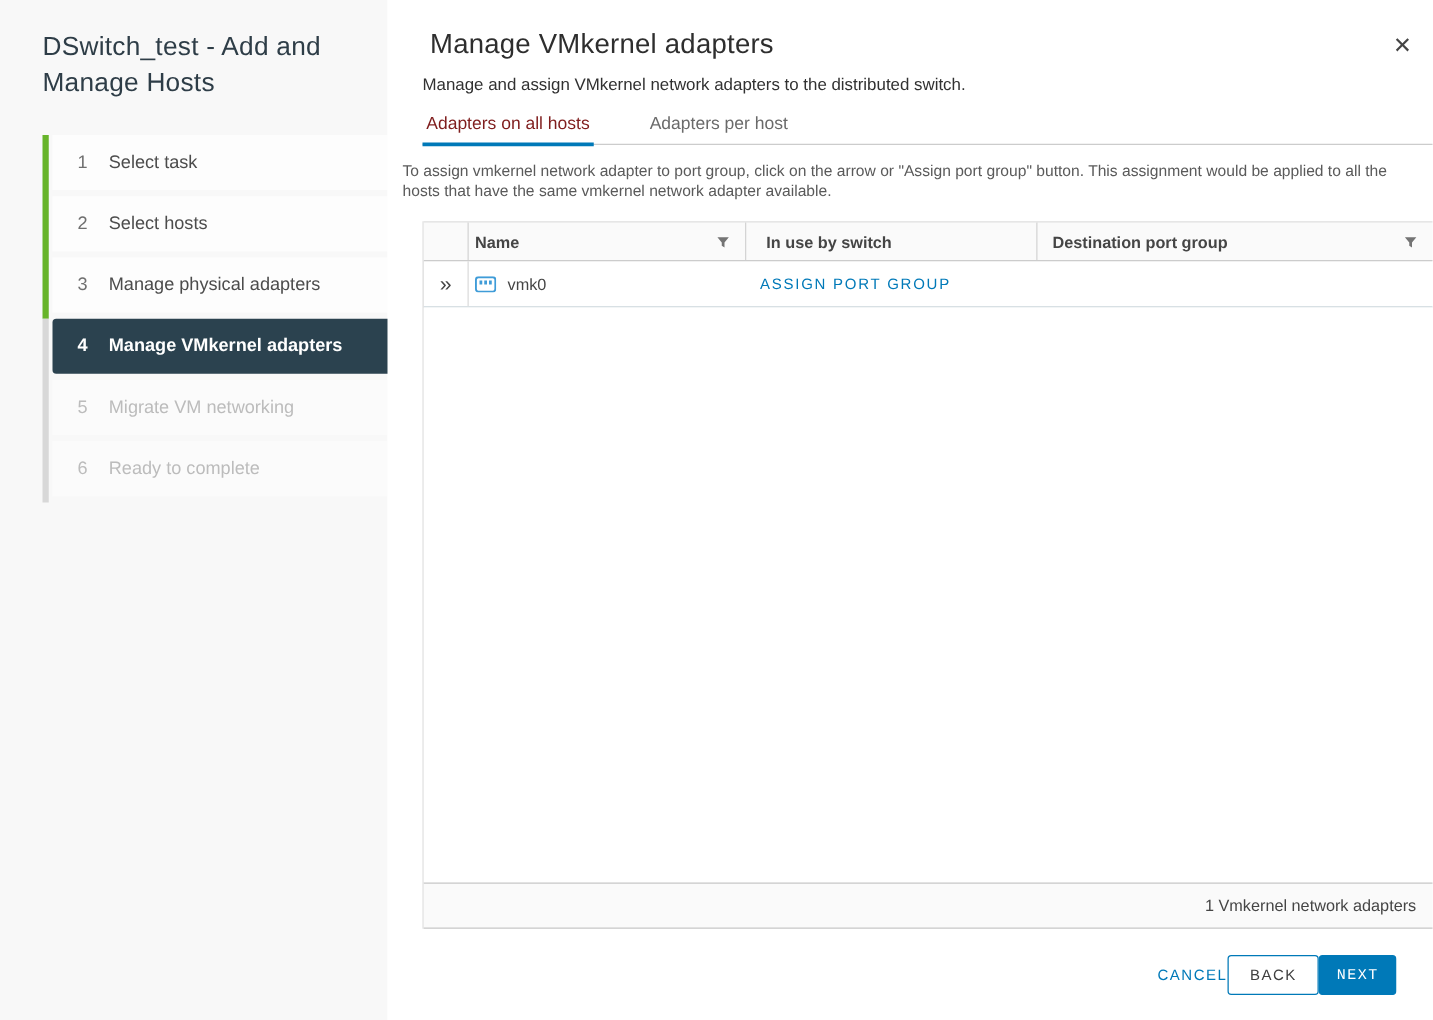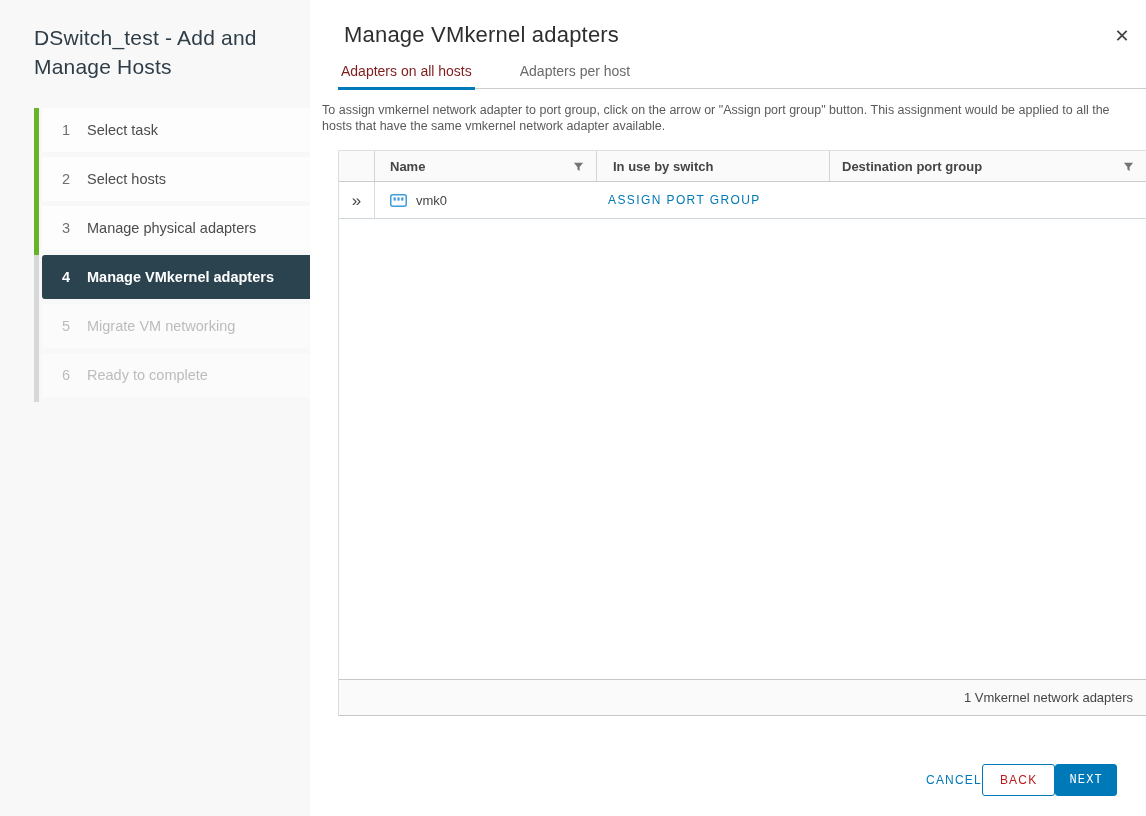--- a/index.html
+++ b/index.html
@@ -67,21 +67,21 @@
   
   .grid { margin-left:28px; margin-top:16px; border-left:1px solid #dcdcdc; }
   .grid-header {
     display:flex; height:32px; background:#fafafa;
     border-top:1px solid #e0e0e0; border-bottom:1px solid #cccccc;
     font-size:13px; font-weight:700; color:#454545; align-items:stretch;
   }
   .hcell { display:flex; align-items:center; }
   .hcell + .hcell { border-left:1px solid #d4d4d4; }
   .c0 { width:35px; flex:none; justify-content:center; }
-  .c1 { width:222px; flex:none; padding-left:15px; }
+  .c1 { width:222px; flex:none; padding-left:5px; }
   .c2 { width:233px; flex:none; padding-left:16px; }
   .c3 { flex:1; padding-left:12px; }
   .funnel { margin-left:auto; margin-right:12px; display:flex; align-items:center; }
   .funnel svg { display:block; }
 
   .grid-row {
     display:flex; height:37px; align-items:stretch;
     border-bottom:1px solid #ccd6db; font-size:13px; color:#454545;
   }
   .rcell { display:flex; align-items:center; }
@@ -101,21 +101,21 @@
 
   
   .actions {
     position:absolute; top:764px; right:29px;
     display:flex; align-items:center; 
   }
   .btn { font-size:12px; letter-spacing:1.2px; font-weight:500; cursor:pointer;
          display:flex; align-items:center; justify-content:center; }
   .btn-link { color:#0079b8; background:none; border:none; }
   .btn-outline {
-    color:#b91c1c; background:#fff; border:1px solid #0079b8;
+    color:#404040; background:#fff; border:1px solid #0079b8;
     border-radius:3px; height:32px; padding:0 17px;
   }
   .btn-primary {
     color:#fff; background:#0079b8; border:1px solid #0079b8;
     border-radius:3px; height:32px; padding:0 13px;font-family:Liberation Mono, monospace;
   }
 </style>
 </head>
 <body>
 
@@ -152,20 +152,21 @@
     </div>
   </nav>
 </aside>
 
 <main class="main">
 
   <div class="close-btn">✕</div>
 
   <div class="main-header">
     <h1 class="page-title">Manage VMkernel adapters</h1>
+    <p class="page-subtitle">Manage and assign VMkernel network adapters to the distributed switch.</p>
   </div>
 
   <div class="tabs-wrap">
     <div class="tab active">Adapters on all hosts</div>
     <div class="tab">Adapters per host</div>
   </div>
 
   <p class="desc">To assign vmkernel network adapter to port group, click on the arrow or "Assign port group" button. This assignment would be applied to all the hosts that have the same vmkernel network adapter available.</p>
 
   <div class="grid">

